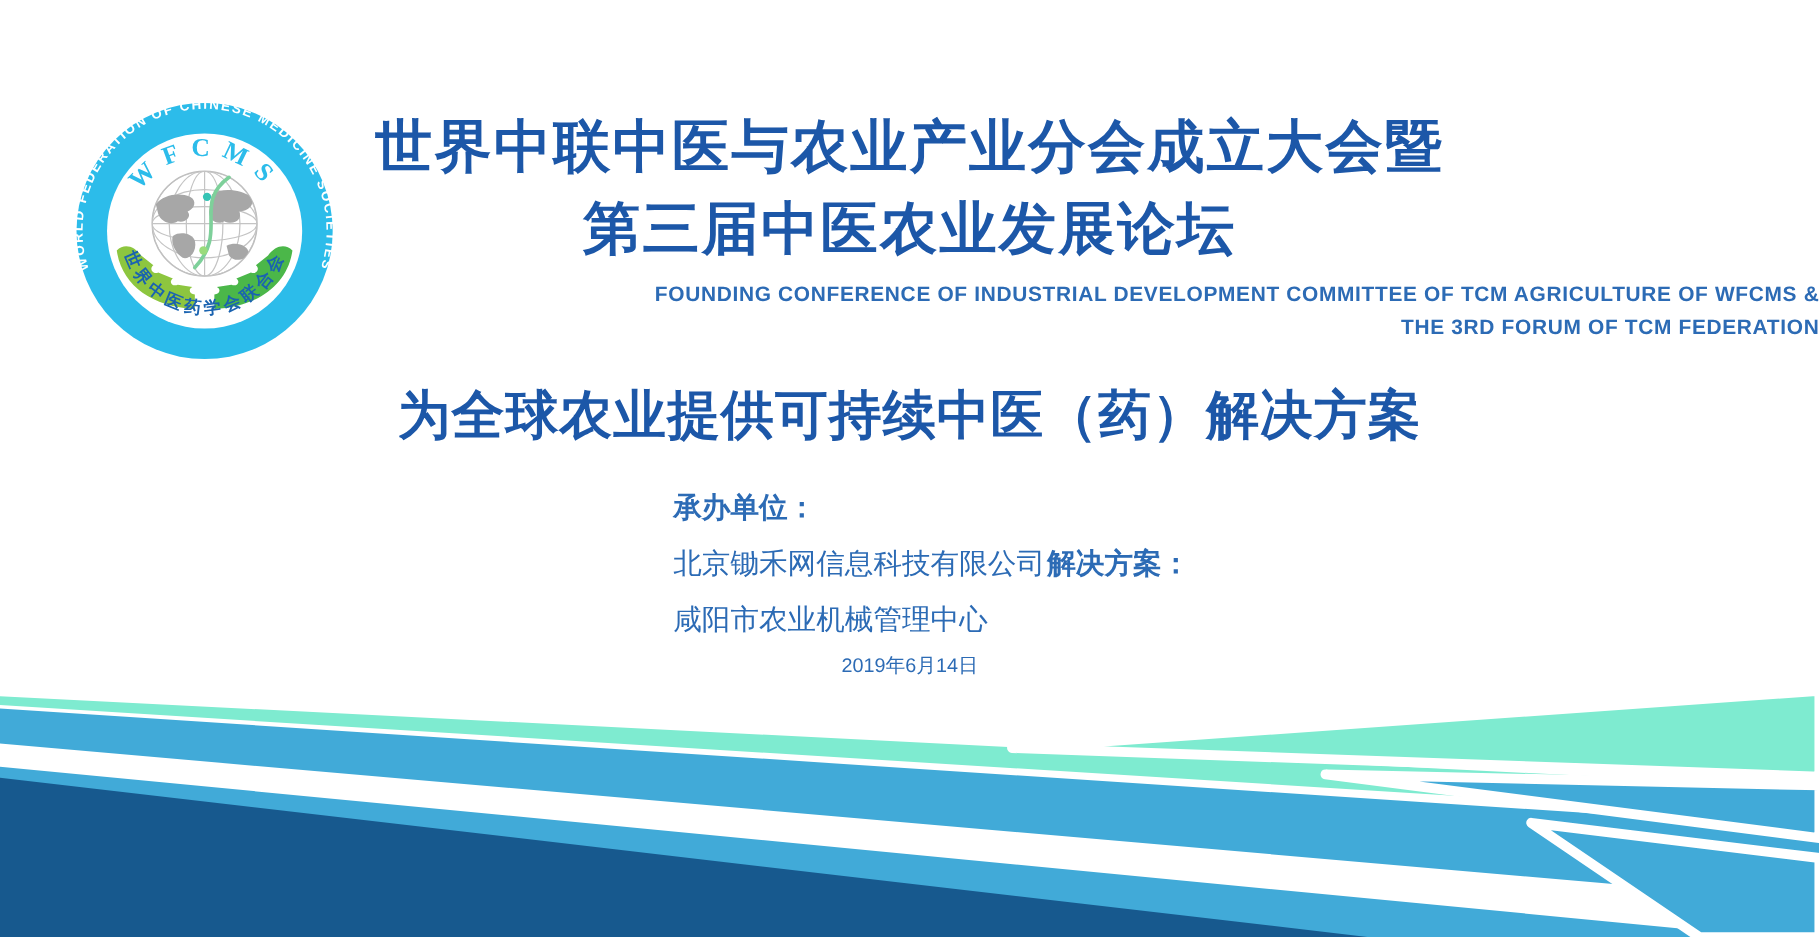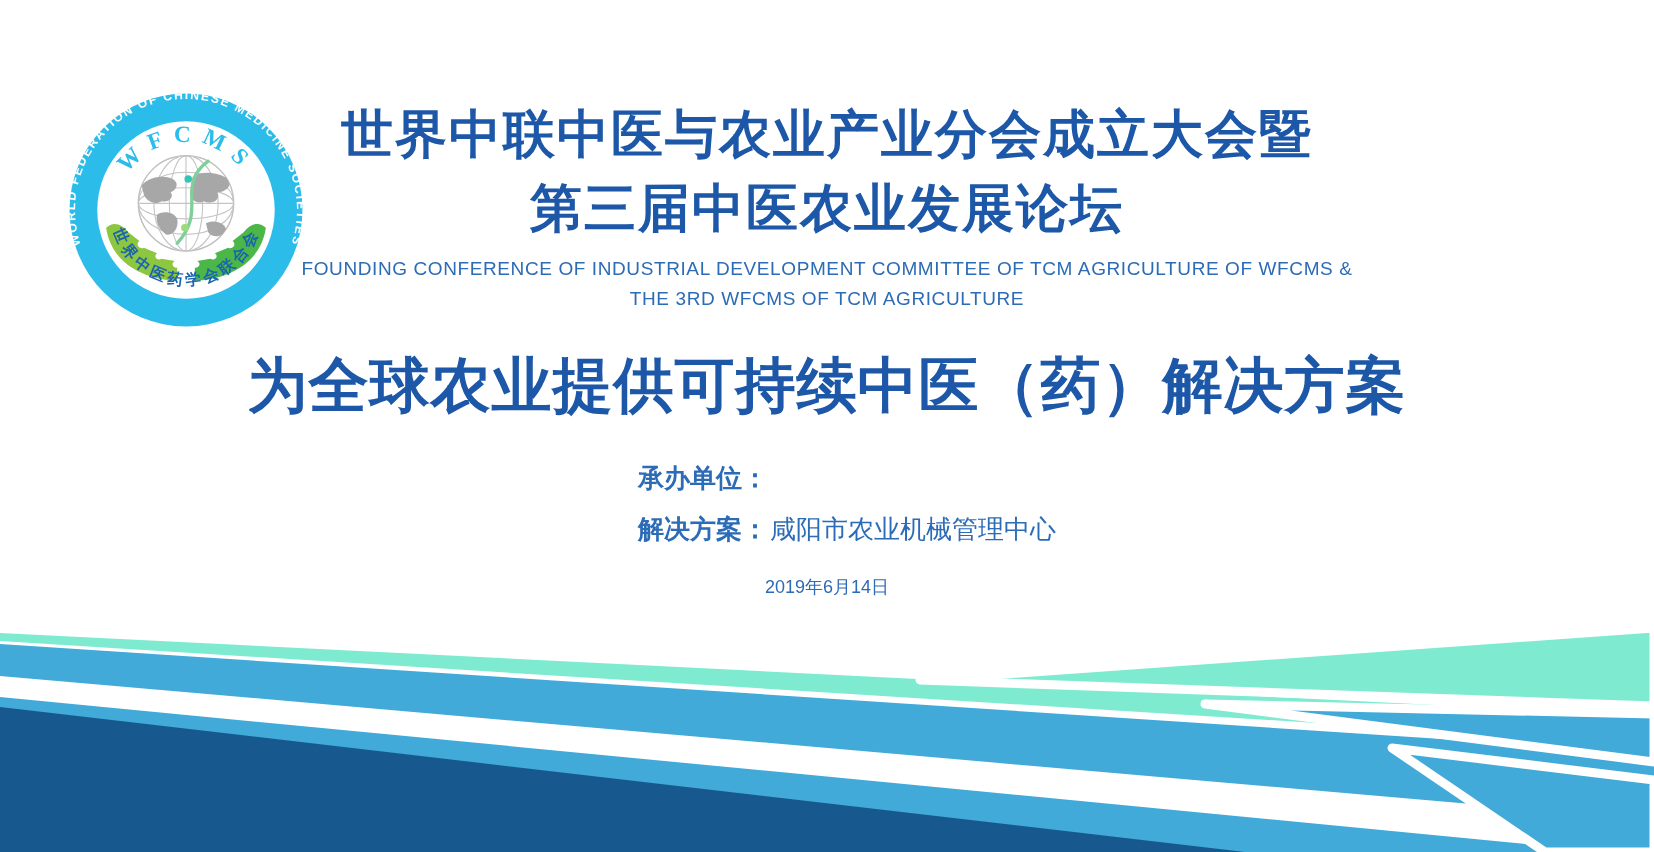--- a/index.html
+++ b/index.html
@@ -18,22 +18,22 @@
   body{font-family:"Liberation Sans","DejaVu Sans",sans-serif;background:#fff;}
   .stage{position:relative;width:1654px;height:852px;overflow:hidden;background:#fff;}
 
   .bottom-deco{position:absolute;left:0;top:0;width:1654px;height:852px;pointer-events:none;}
 
   .logo-wrap{position:absolute;left:64px;top:88px;width:244px;height:244px;}
 
   .content{position:absolute;left:0;top:0;width:1654px;text-align:center;padding-top:98px;}
 
   .title{color:var(--title-blue);font-size:52px;font-weight:bold;line-height:1.42;letter-spacing:2px;}
-  .subtitle{color:var(--text-blue);font-size:19px;line-height:1.6;letter-spacing:0.6px;margin-top:8px;font-weight:normal;}
-  .slogan{color:var(--title-blue);font-size:60px;font-weight:bold;letter-spacing:1px;margin-top:32px;}
+  .subtitle{color:var(--text-blue);font-size:19px;line-height:1.6;letter-spacing:0.6px;margin-top:8px;font-weight:bold;text-align:right;}
+  .slogan{color:var(--title-blue);font-size:48px;font-weight:bold;letter-spacing:1px;margin-top:32px;}
 
   .org-block{display:inline-grid;grid-template-columns:auto auto;column-gap:2px;row-gap:16px;
              margin-top:34px;text-align:left;font-size:26px;color:var(--text-blue);margin-left:40px;}
   .org-label{font-weight:bold;white-space:nowrap;}
   .org-name{white-space:nowrap;}
 
   .place{color:#1e4f9c;font-size:28px;font-weight:bold;margin-top:28px;letter-spacing:1px;}
   .date{color:var(--text-blue);font-size:18px;margin-top:12px;}
 
   .ring-text{fill:#ffffff;font-size:11px;font-weight:bold;letter-spacing:1.6px;}
@@ -113,29 +113,30 @@
     </svg>
   </div>
 
   <div class="content">
     <div class="title">
       <div>世界中联中医与农业产业分会成立大会暨</div>
       <div>第三届中医农业发展论坛</div>
     </div>
     <div class="subtitle">
       <div>FOUNDING CONFERENCE OF INDUSTRIAL DEVELOPMENT COMMITTEE OF TCM AGRICULTURE OF WFCMS &amp;</div>
-      <div>THE 3RD WFCMS OF TCM AGRICULTURE</div>
+      <div>THE 3RD FORUM OF TCM FEDERATION</div>
     </div>
 
     <div class="slogan">为全球农业提供可持续中医（药）解决方案</div>
 
     <div>
       <div class="org-block">
         <span class="org-label">承办单位：</span>
         <span class="org-label"></span>
+        <span class="org-name">北京锄禾网信息科技有限公司</span>
         <span class="org-label">解决方案：</span>
         <span class="org-name">咸阳市农业机械管理中心</span>
         <span class="org-label"></span>
       </div>
     </div>
 
     <div class="date">2019年6月14日</div>
   </div>
 
 </div>

